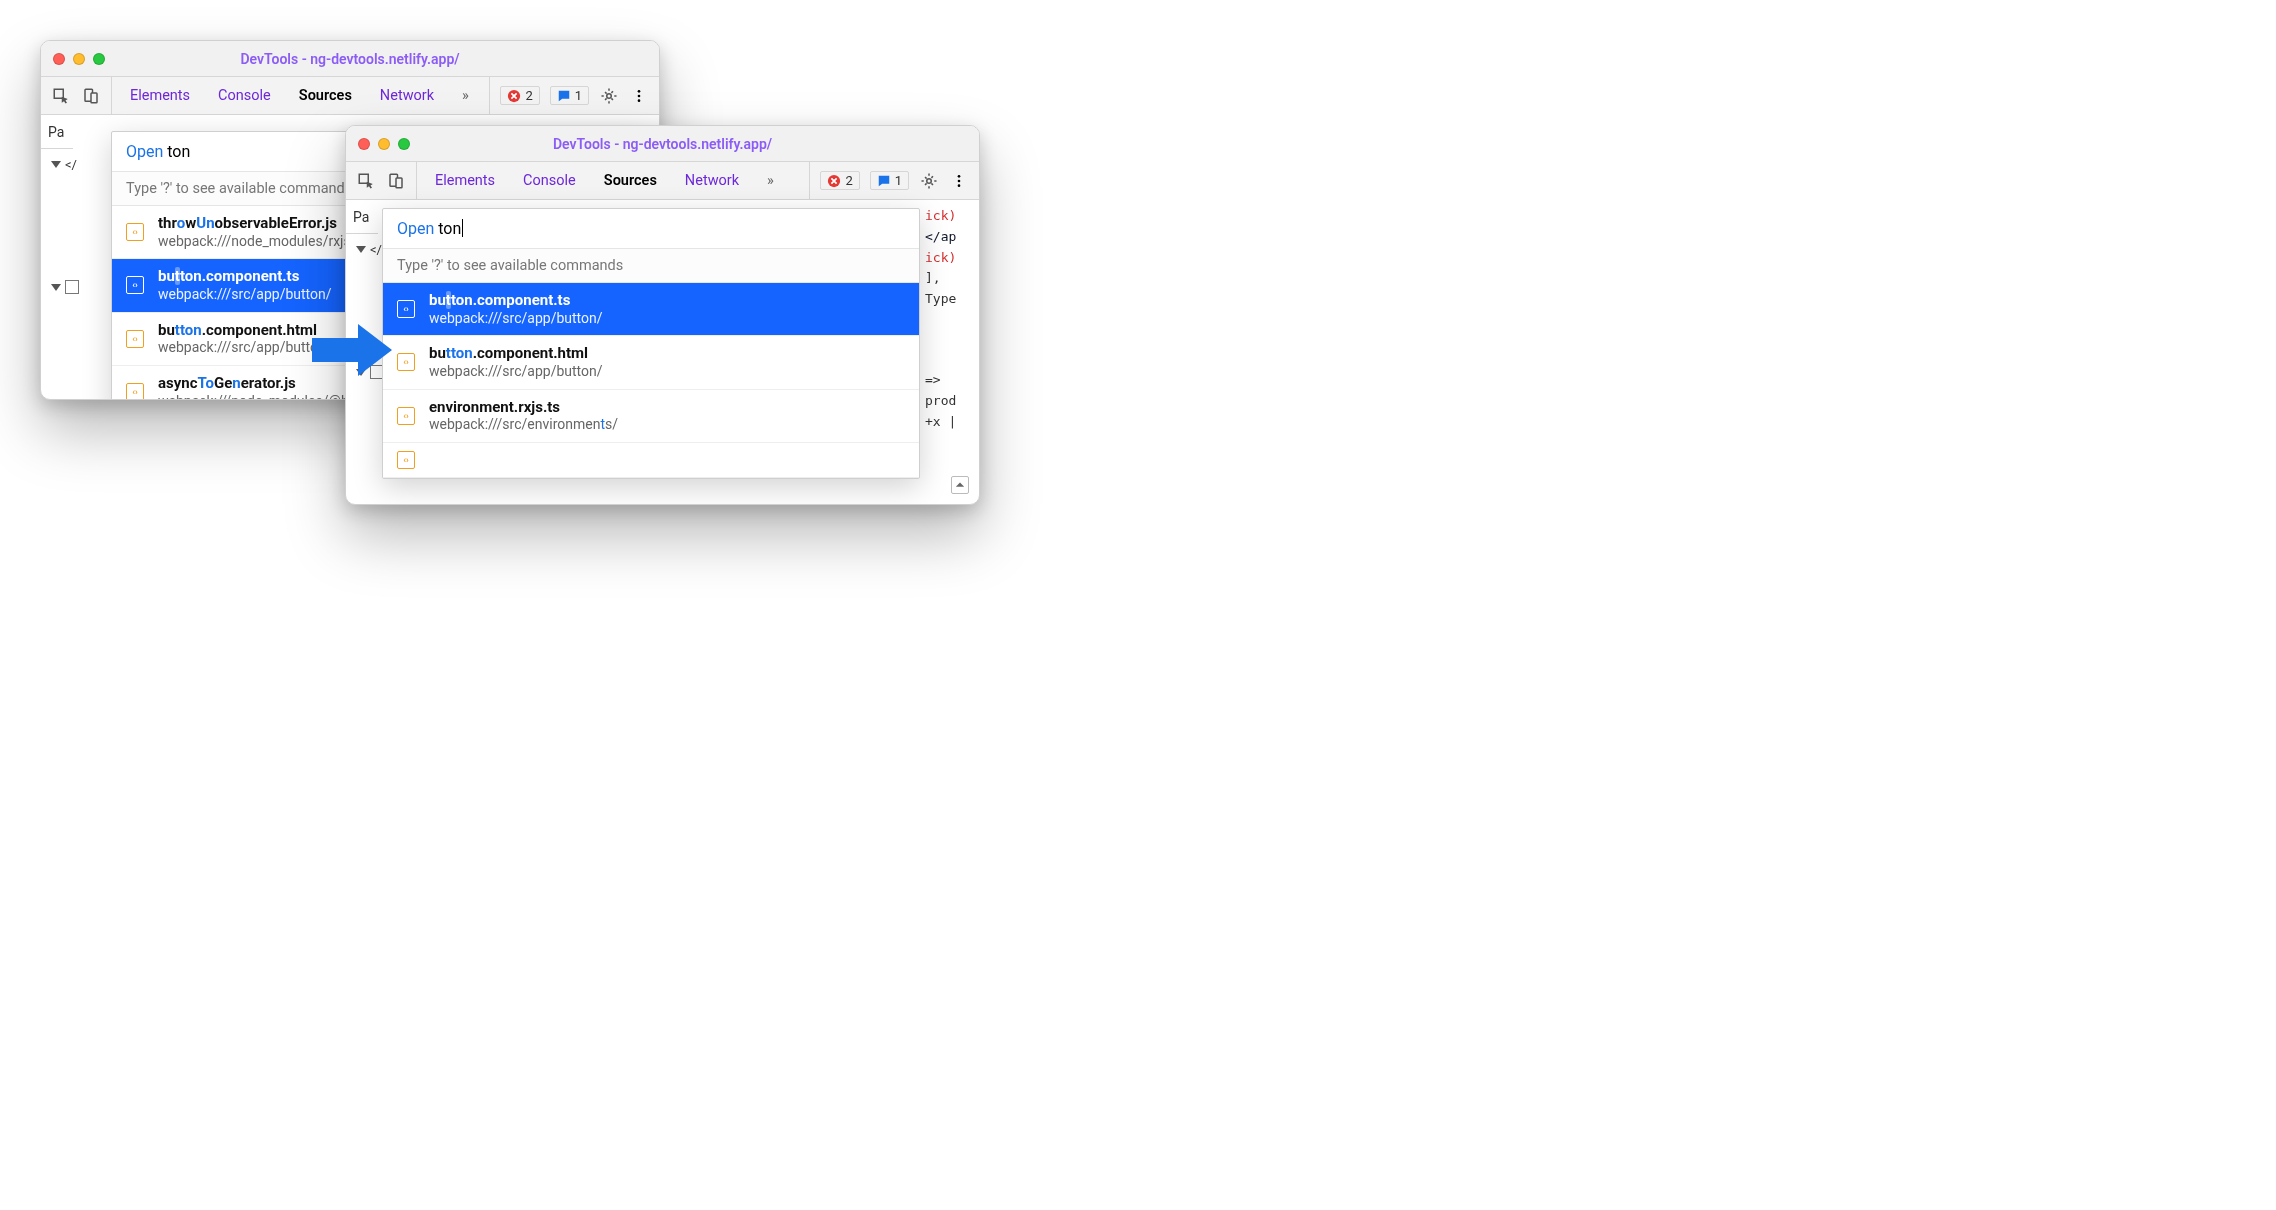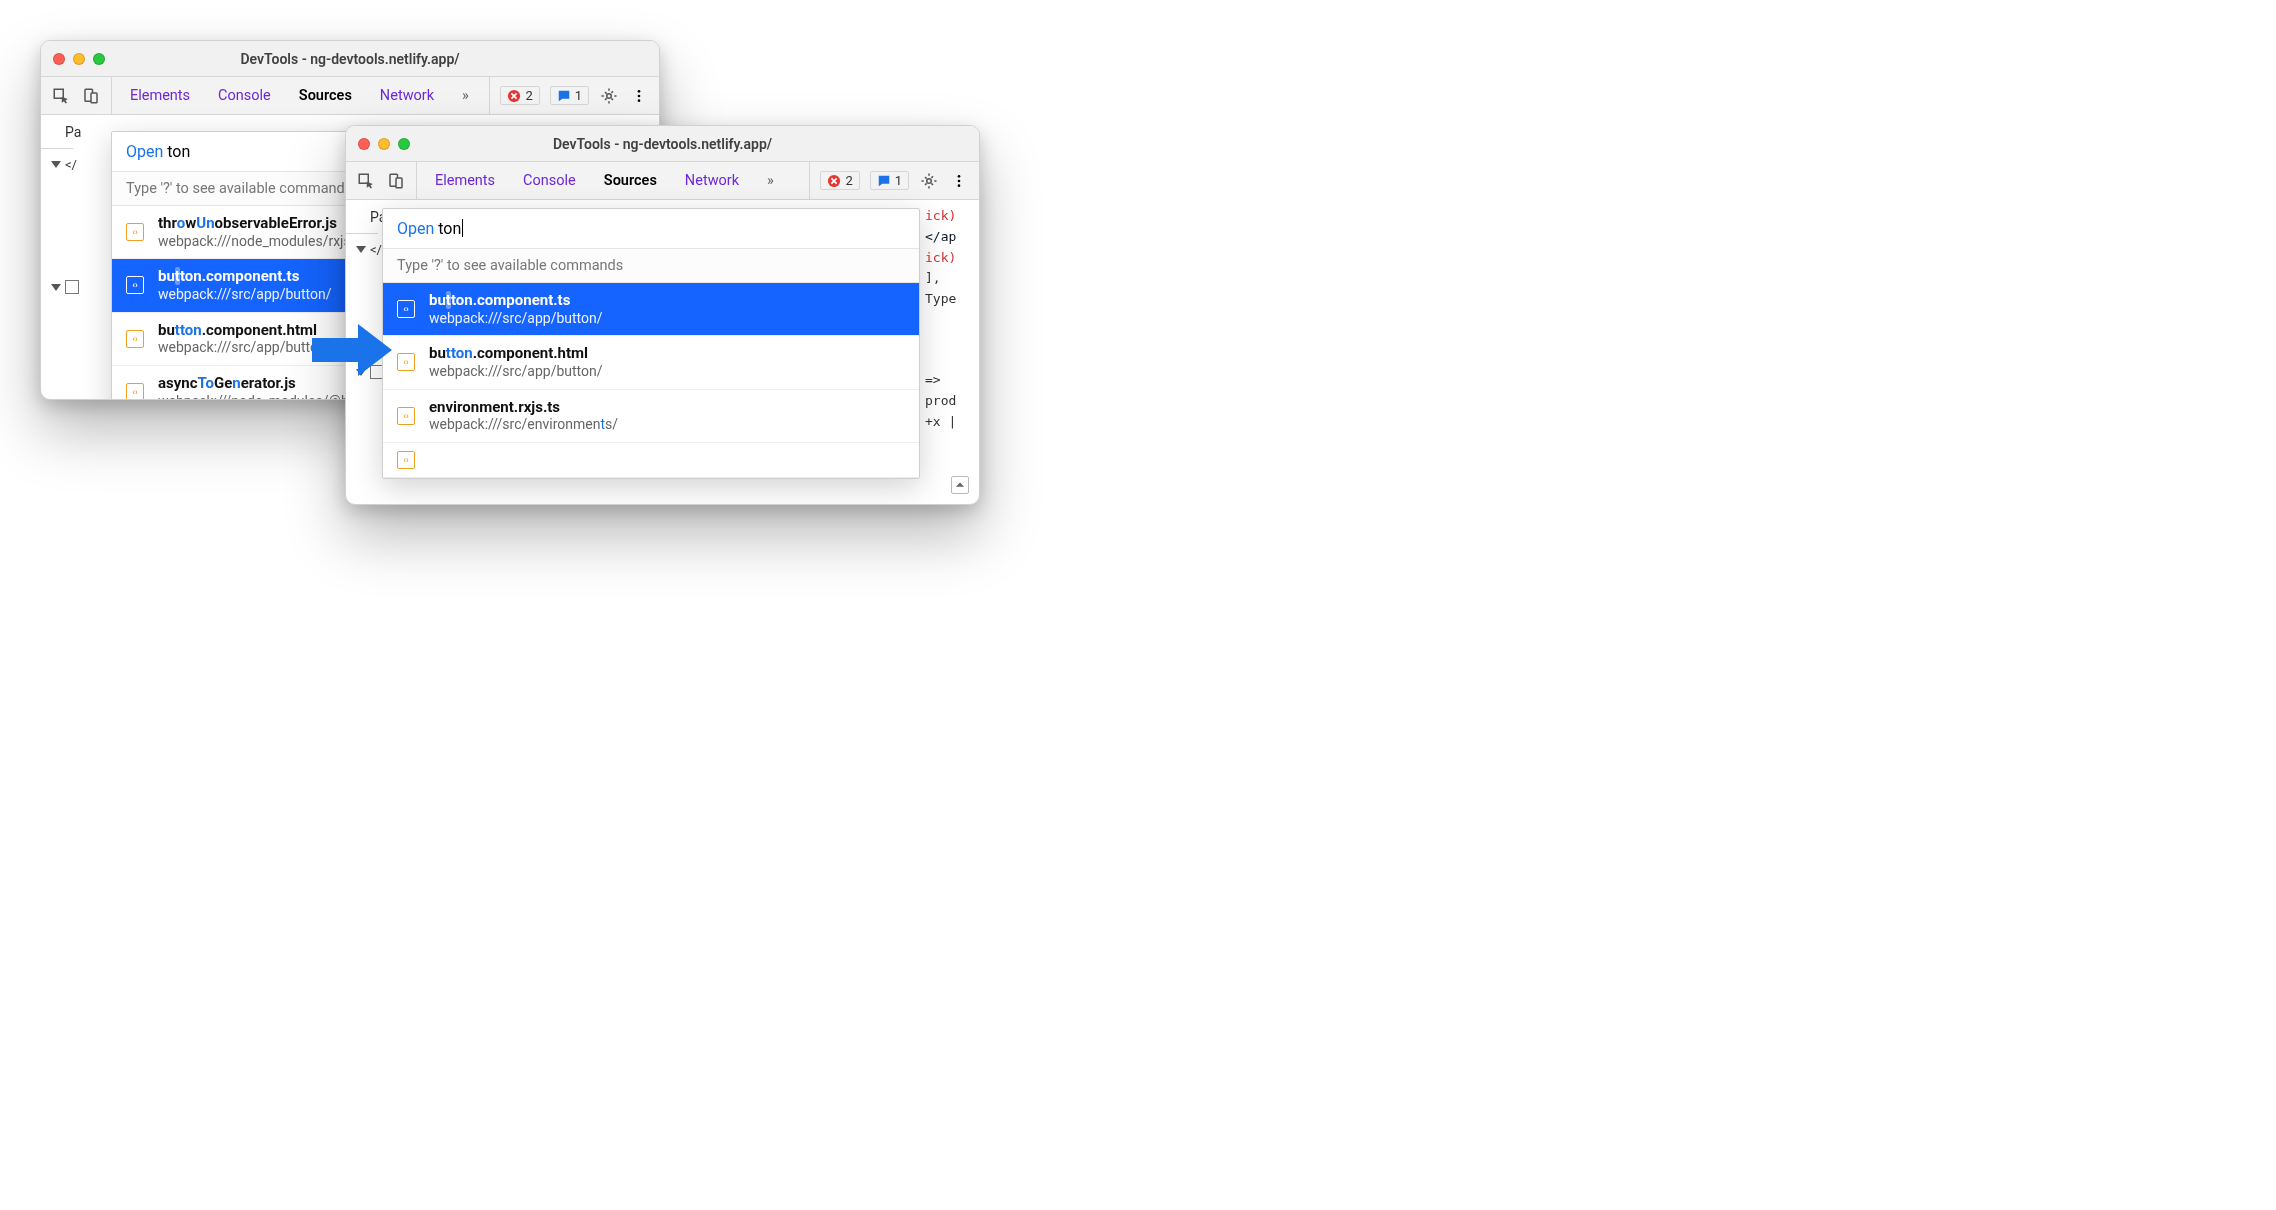--- a/index.html
+++ b/index.html
@@ -36,21 +36,21 @@
   }
   .dot {
     width: 12px; height: 12px; border-radius: 50%;
     border: 0.5px solid rgba(0,0,0,0.15);
   }
   .dot.red { background:#ff5f57; }
   .dot.yellow { background:#febc2e; }
   .dot.green { background:#28c840; }
   .title {
     position:absolute; left:0; right:0; text-align:center;
-    font-size:14px; font-weight:600; color:#404040;
+    font-size:14px; font-weight:600; color:#8b5cf6;
   }
 
   .tabbar {
     display:flex; align-items:center;
     height: 38px;
     border-bottom: 1px solid #d6d6d6;
     background: #f3f3f3;
     font-size: 14.5px;
     color: #444;
   }
@@ -85,21 +85,21 @@
   .msg-ico { fill:#1a73e8; }
 
   .left-sub {
     position:absolute;
     left:0;
     height: 34px;
     border-bottom: 1px solid #d6d6d6;
     display:flex; align-items:center;
     font-size:14px;
     width: 32px;
-    padding-left:24px;
+    padding-left:7px;
     color:#333;
   }
   .tree-stub {
     position:absolute;
     left: 10px;
     font-size:13px;
     color:#333;
     line-height: 1.8;
   }
   .tree-stub .tri { display:inline-block; width:0;height:0;border-left:5px solid transparent;border-right:5px solid transparent;border-top:7px solid #555; margin-right:4px; transform:translateY(-1px);}

